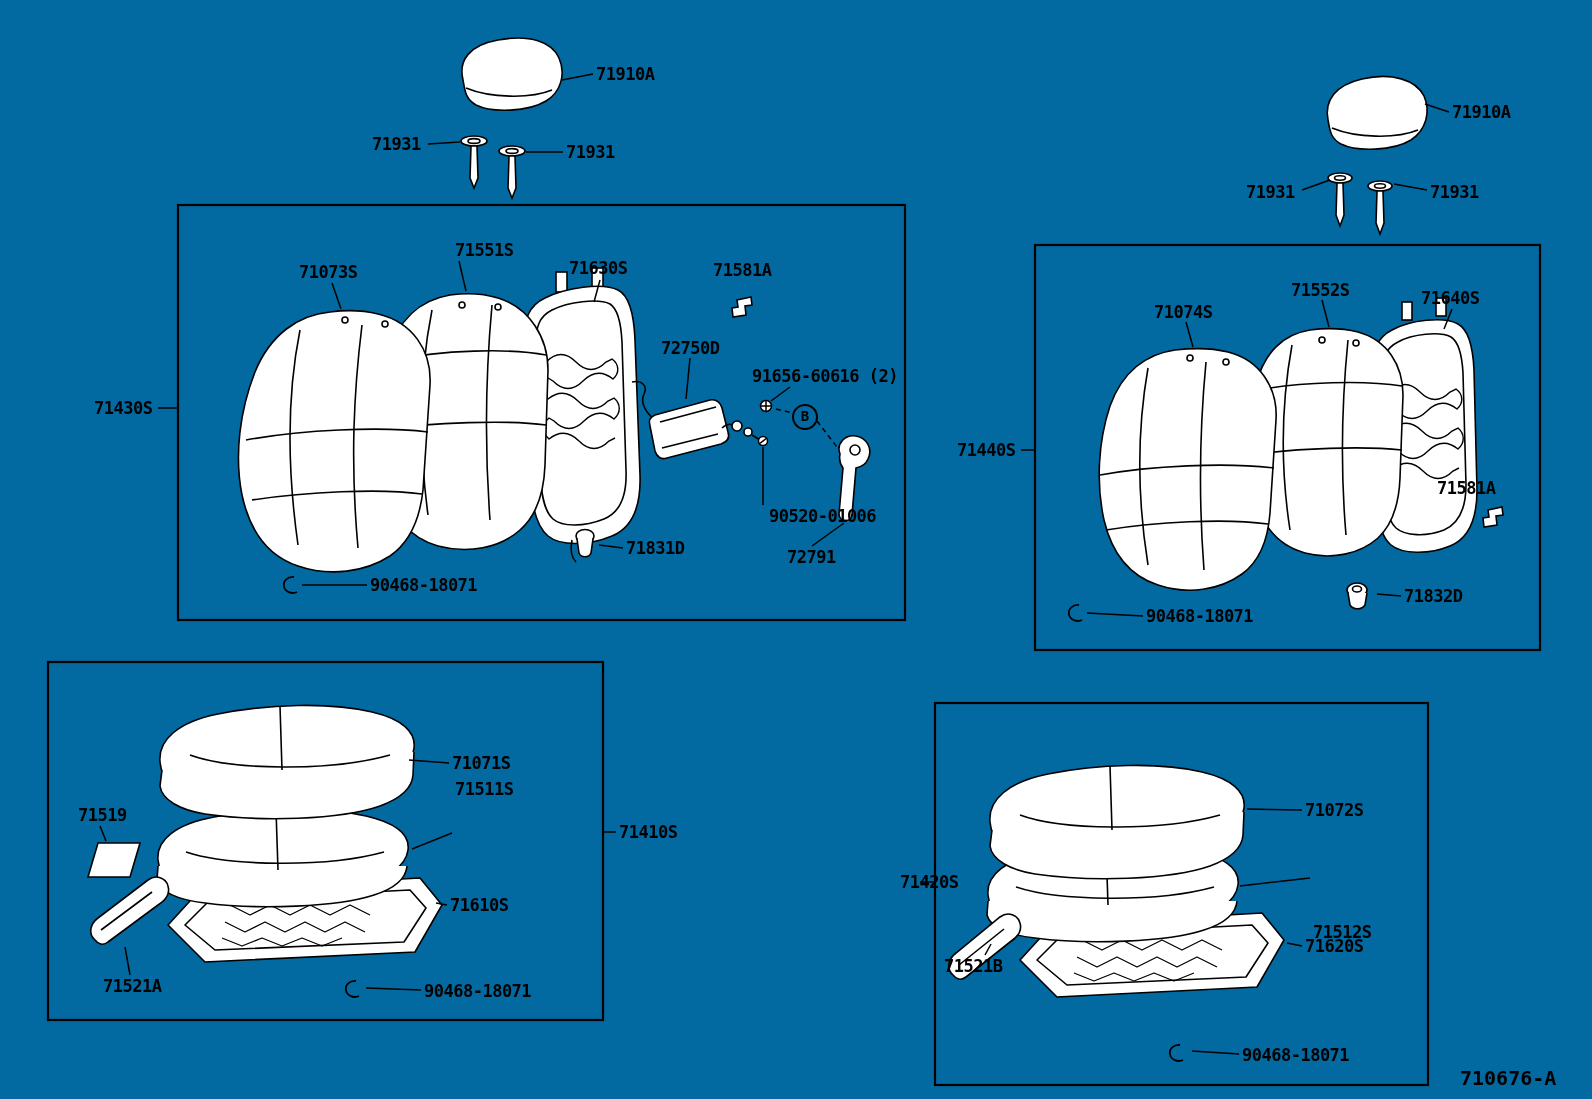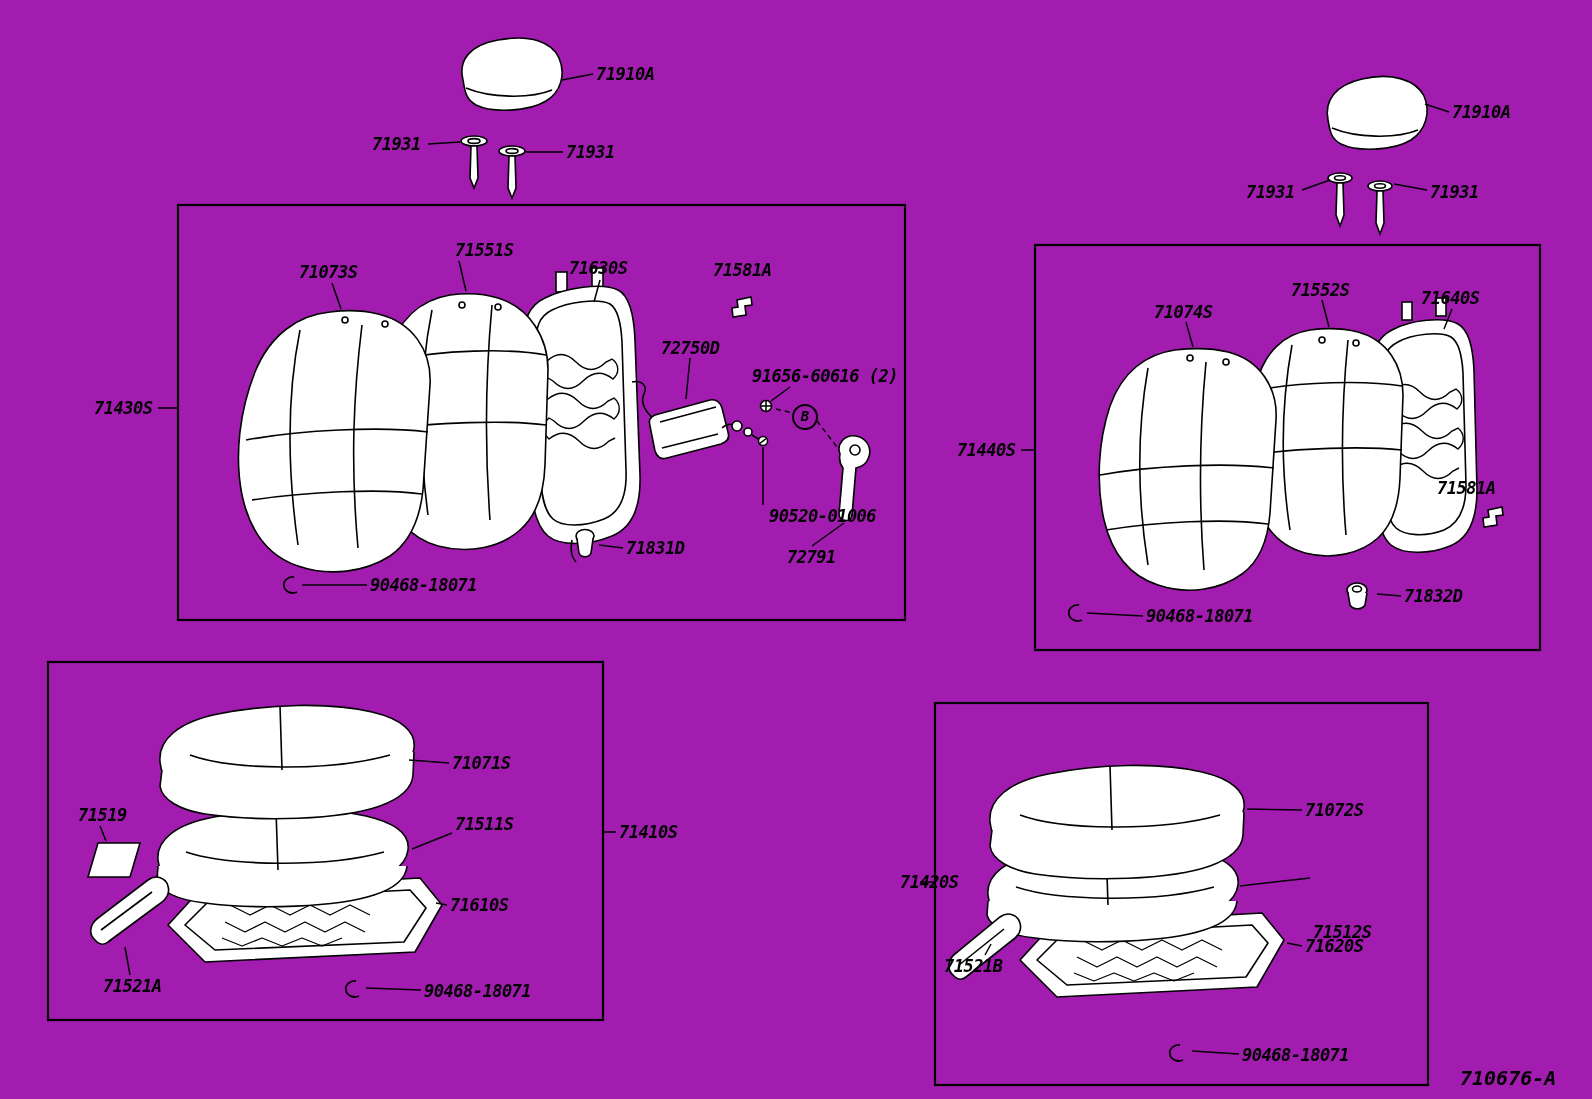--- a/index.html
+++ b/index.html
@@ -1,22 +1,21 @@
 <!DOCTYPE html>
 <html><head>
 <meta charset="utf-8">
 <style>
   html,body { margin:0; padding:0; background:#fff; }
   .stage {
     position:relative;
     width:1592px; height:1099px;
-    background:#a21caf;
+    background:#0369a1;
     font-family:"DejaVu Sans Mono", "Liberation Mono", monospace;
     overflow:hidden;
-    font-style:italic;
   }
   svg { position:absolute; left:0; top:0; }
   .lbl {
     position:absolute;
     transform:translateY(-50%);
     font-weight:bold;
     font-size:17px;
     color:#000;
     white-space:nowrap;
     letter-spacing:-0.5px;
@@ -330,21 +329,21 @@
 <div class="lbl" style="left:957px;  top:450px;">71440S</div>
 <div class="lbl" style="left:1154px; top:312px;">71074S</div>
 <div class="lbl" style="left:1291px; top:290px;text-align:right;">71552S</div>
 <div class="lbl" style="left:1421px; top:298px;">71640S</div>
 <div class="lbl" style="left:1437px; top:488px;">71581A</div>
 <div class="lbl" style="left:1404px; top:596px;">71832D</div>
 <div class="lbl" style="left:1146px; top:616px;">90468-18071</div>
 
 <div class="lbl" style="left:619px; top:832px;">71410S</div>
 <div class="lbl" style="left:452px; top:763px;">71071S</div>
-<div class="lbl" style="left:455px; top:824px;">71511S</div>
+<div class="lbl" style="left:455px; top:789px;">71511S</div>
 <div class="lbl" style="left:450px; top:905px;">71610S</div>
 <div class="lbl" style="left:78px;  top:815px;">71519</div>
 <div class="lbl" style="left:103px; top:986px;">71521A</div>
 <div class="lbl" style="left:424px; top:991px;">90468-18071</div>
 
 <div class="lbl" style="left:856px;  top:882px;margin-left:44px;">71420S</div>
 <div class="lbl" style="left:1305px; top:810px;">71072S</div>
 <div class="lbl" style="left:1313px; top:894px;margin-top:38px;">71512S</div>
 <div class="lbl" style="left:1305px; top:946px;">71620S</div>
 <div class="lbl" style="left:944px;  top:966px;">71521B</div>

